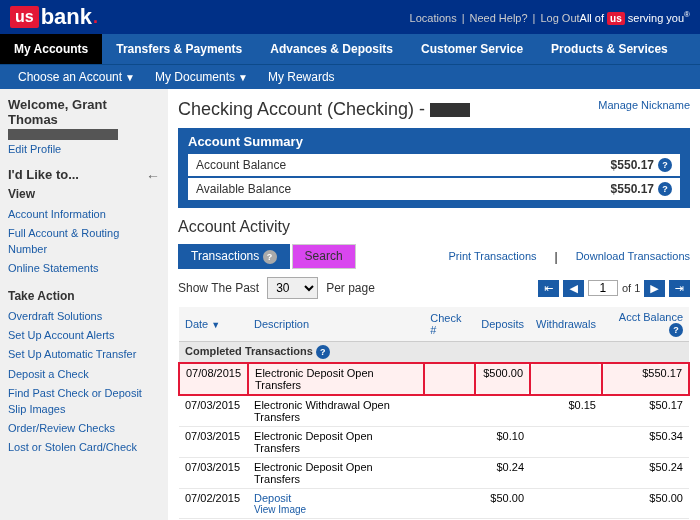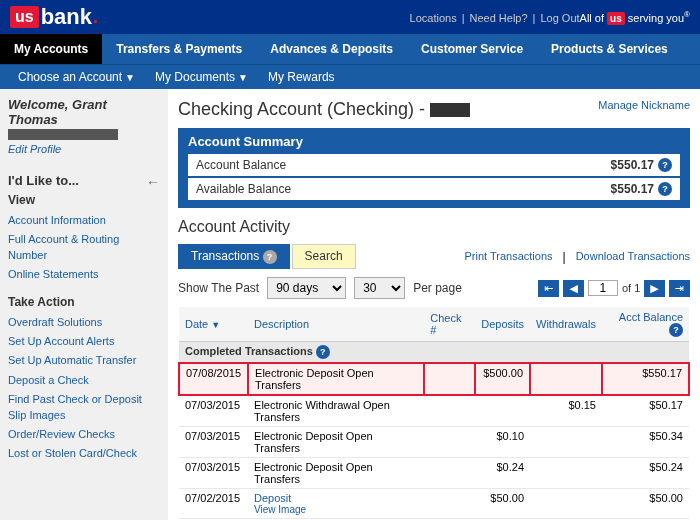--- a/index.html
+++ b/index.html
@@ -25,21 +25,21 @@
     
     .sub-nav { background: #1a5ba6; border-top: 1px solid #0d4a8a; display: flex; align-items: center; padding: 0 8px; }
     .sub-nav-item { color: white; text-decoration: none; padding: 5px 10px; font-size: 12px; display: flex; align-items: center; gap: 3px; cursor: pointer; }
     .dropdown-arrow { font-size: 10px; }
 
     
     .content-wrapper { display: flex; background: #f0f0f0; }
 
     
     .sidebar { width: 168px; min-width: 168px; background: #f0f0f0; padding: 8px; }
-    .welcome-section { margin-bottom: 16px; font-style: italic; }
+    .welcome-section { margin-bottom: 10px; }
     .welcome-name { font-size: 13px; font-weight: bold; color: #333; }
     .edit-profile { color: #1a5ba6; text-decoration: none; font-size: 11px; }
 
     .id-like-to { display: flex; align-items: center; justify-content: space-between; margin: 8px 0 5px 0; }
     .id-like-to-label { font-size: 13px; font-weight: bold; color: #333; }
     .id-like-to-icon { color: #666; font-size: 14px; }
 
     .sidebar-section { margin-bottom: 10px; }
     .sidebar-section-title { font-size: 12px; font-weight: bold; color: #333; margin-bottom: 4px; }
     .sidebar-link { display: block; color: #1a5ba6; text-decoration: none; font-size: 11px; padding: 2px 0; line-height: 1.4; }
@@ -56,23 +56,23 @@
     .summary-row { display: flex; justify-content: space-between; align-items: center; background: white; color: #333; padding: 4px 8px; margin-bottom: 2px; }
     .summary-label { font-size: 12px; }
     .summary-value { font-size: 12px; font-weight: bold; display: flex; align-items: center; gap: 4px; }
     .help-icon { background: #1a5ba6; color: white; border-radius: 50%; width: 14px; height: 14px; display: inline-flex; align-items: center; justify-content: center; font-size: 9px; font-weight: bold; }
 
     
     .section-title { font-size: 16px; color: #333; margin-bottom: 8px; }
 
     .tab-row { display: flex; align-items: center; justify-content: space-between; margin-bottom: 8px; }
     .tabs { display: flex; gap: 2px; }
-    .tab { padding: 4px 12px; font-size: 12px; border: 1px solid #ccc; background: #fef9c3; cursor: pointer; color: #333; }
+    .tab { padding: 4px 12px; font-size: 12px; border: 1px solid #ccc; background: #d946ef; cursor: pointer; color: #333; }
     .tab.active { background: #1a5ba6; color: white; border-color: #1a5ba6; }
-    .tab-actions { display: flex; gap: 10px; }
+    .tab-actions { display: flex; gap: 18px; }
     .tab-action-link { color: #1a5ba6; font-size: 11px; text-decoration: none; }
 
     .filter-row { display: flex; align-items: center; gap: 8px; margin-bottom: 8px; font-size: 12px; }
     .filter-label { color: #333; }
     .filter-select { font-size: 12px; padding: 2px 4px; border: 1px solid #aaa; }
     .per-page-label { color: #333; }
     .pagination-controls { display: flex; align-items: center; gap: 4px; margin-left: auto; }
     .page-btn { background: #1a5ba6; color: white; border: none; padding: 2px 6px; cursor: pointer; font-size: 11px; }
     .page-input { width: 30px; text-align: center; border: 1px solid #aaa; font-size: 12px; }
     .page-of { font-size: 11px; color: #333; }
@@ -210,26 +210,20 @@
       <div class="tab-actions">
         <a class="tab-action-link">Print Transactions</a>
         <span>|</span>
         <a class="tab-action-link">Download Transactions</a>
       </div>
     </div>
 
     <div class="filter-row">
       <span class="filter-label">Show The Past</span>
       <select class="filter-select">
-        <option>90 days</option>
-        <option>30 days</option>
-        <option>60 days</option>
-        <option>120 days</option>
-      </select>
-      <select class="filter-select">
         <option>30</option>
         <option>50</option>
         <option>100</option>
       </select>
       <span class="per-page-label">Per page</span>
       <div class="pagination-controls">
         <button class="page-btn">⇤</button>
         <button class="page-btn">◀</button>
         <input class="page-input" type="text" value="1" style="">
         <span class="page-of">of 1</span>

